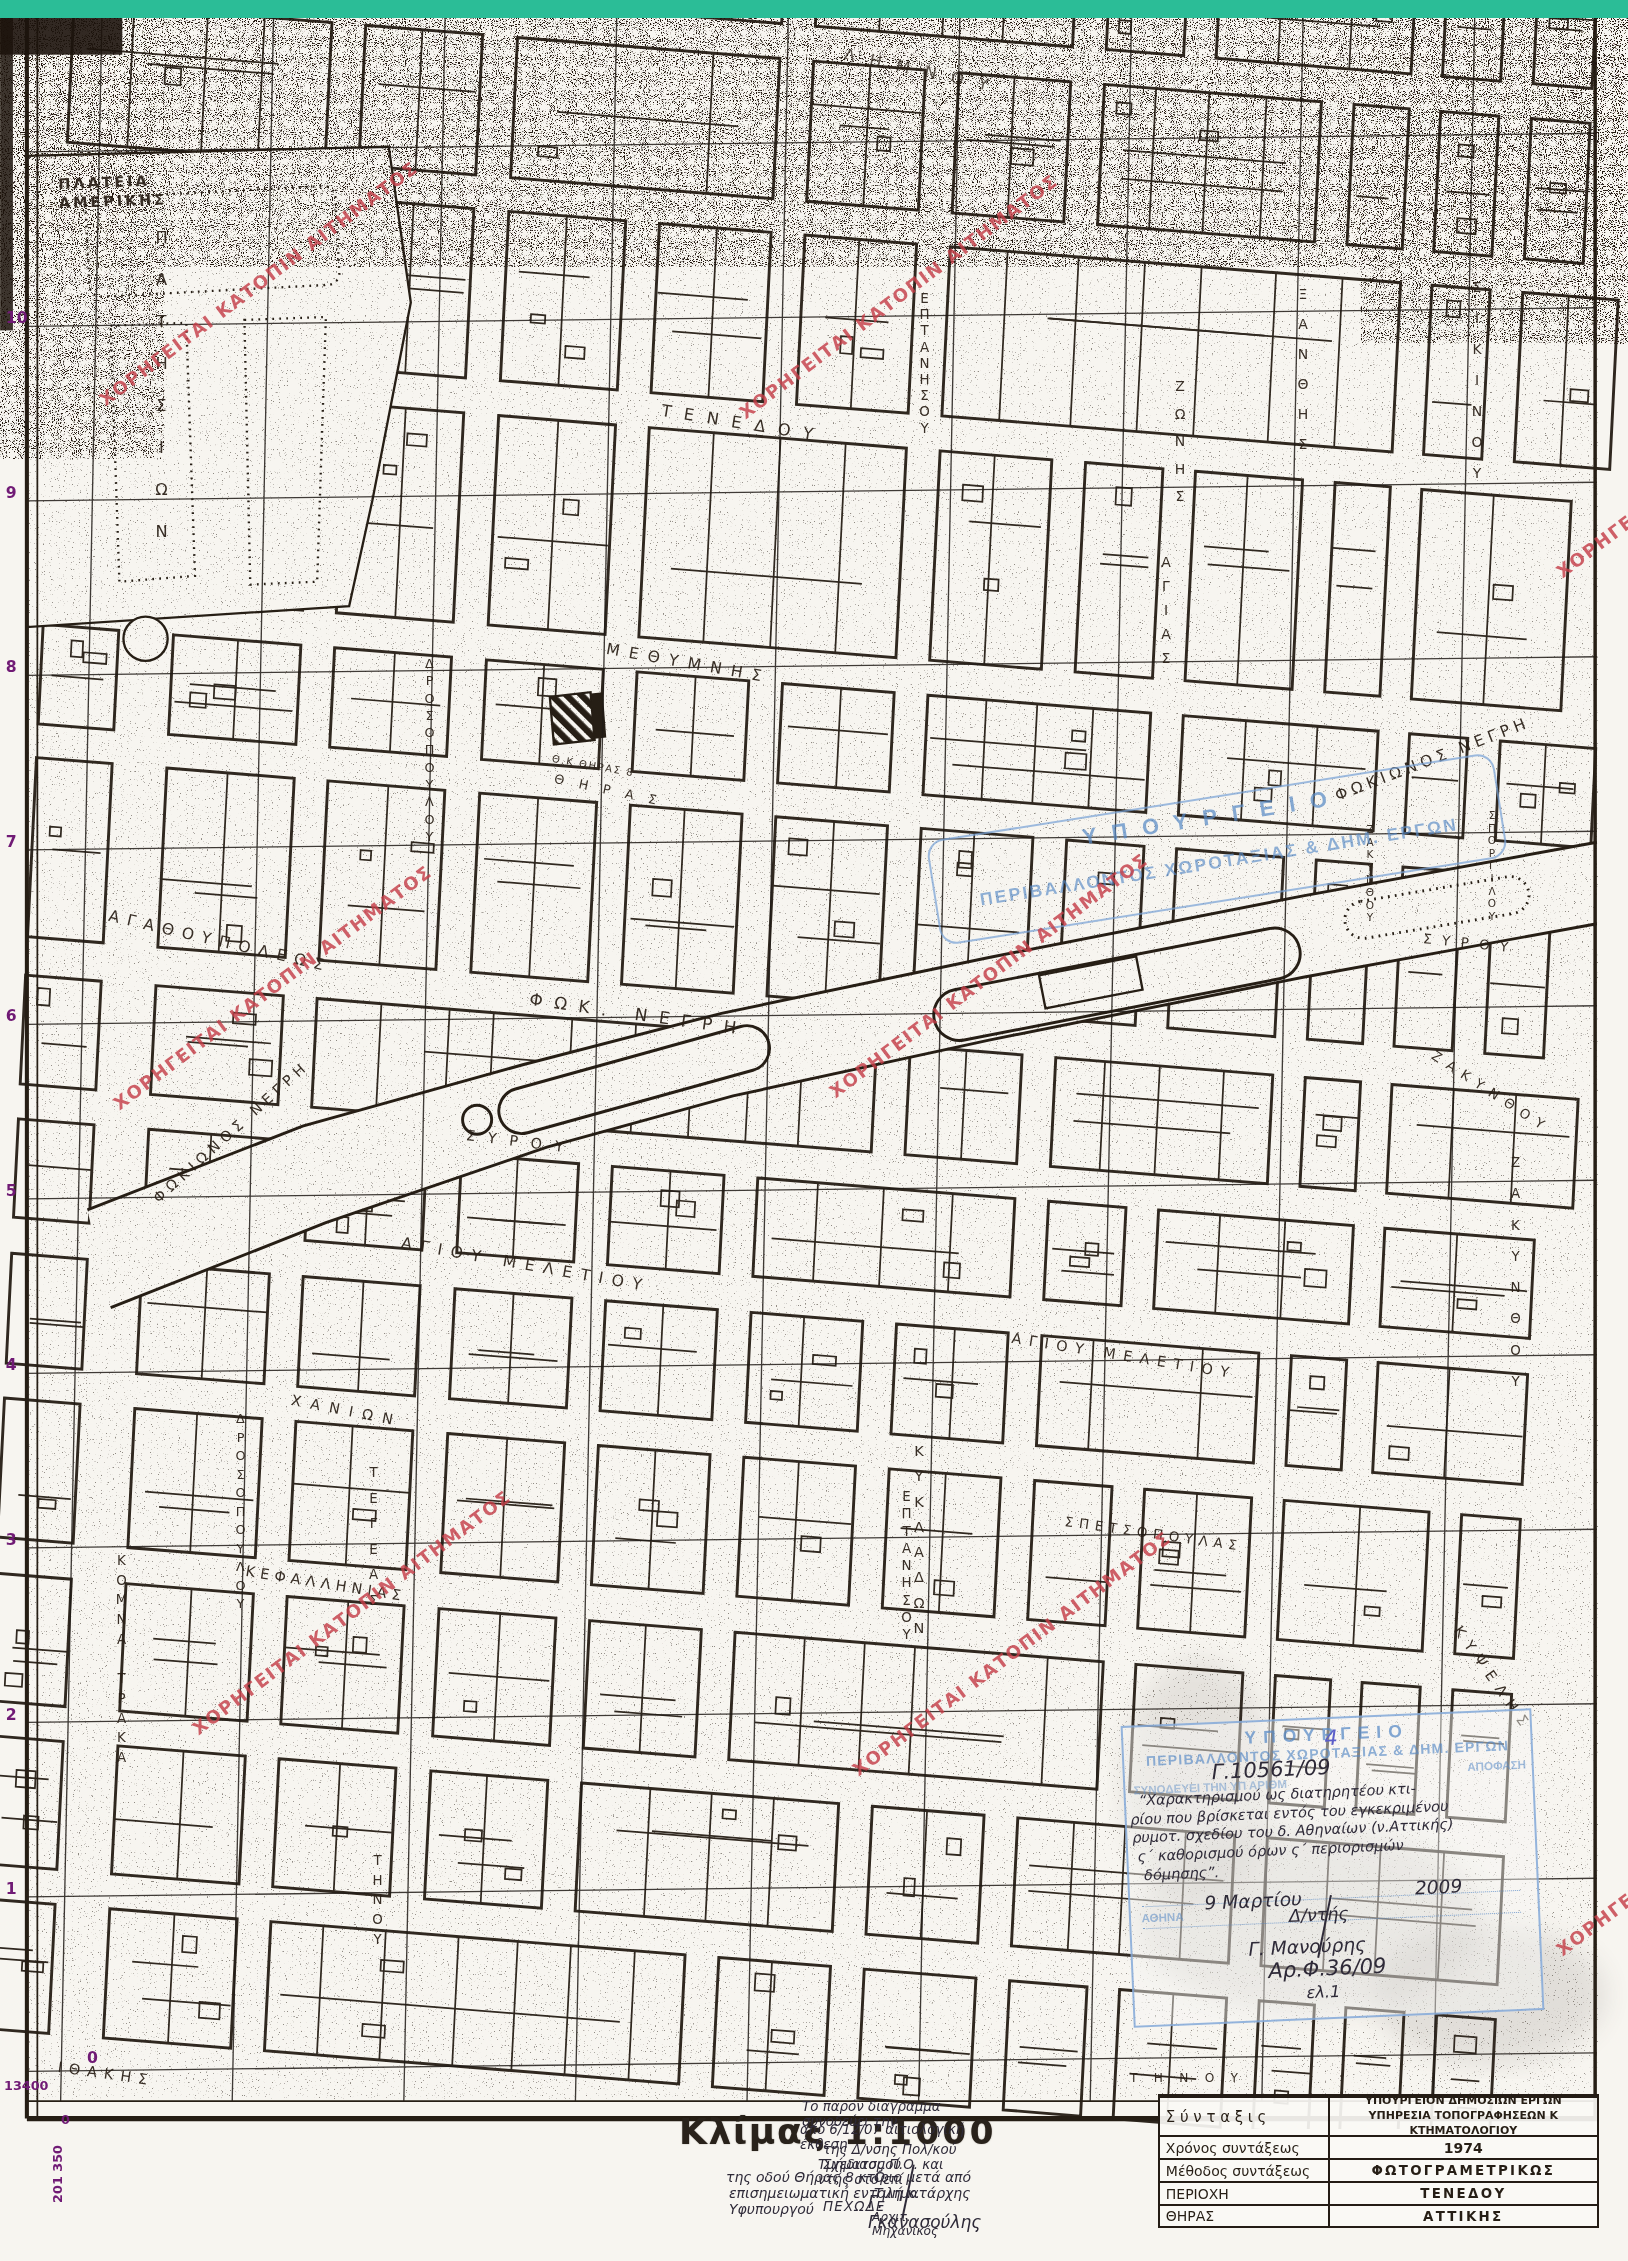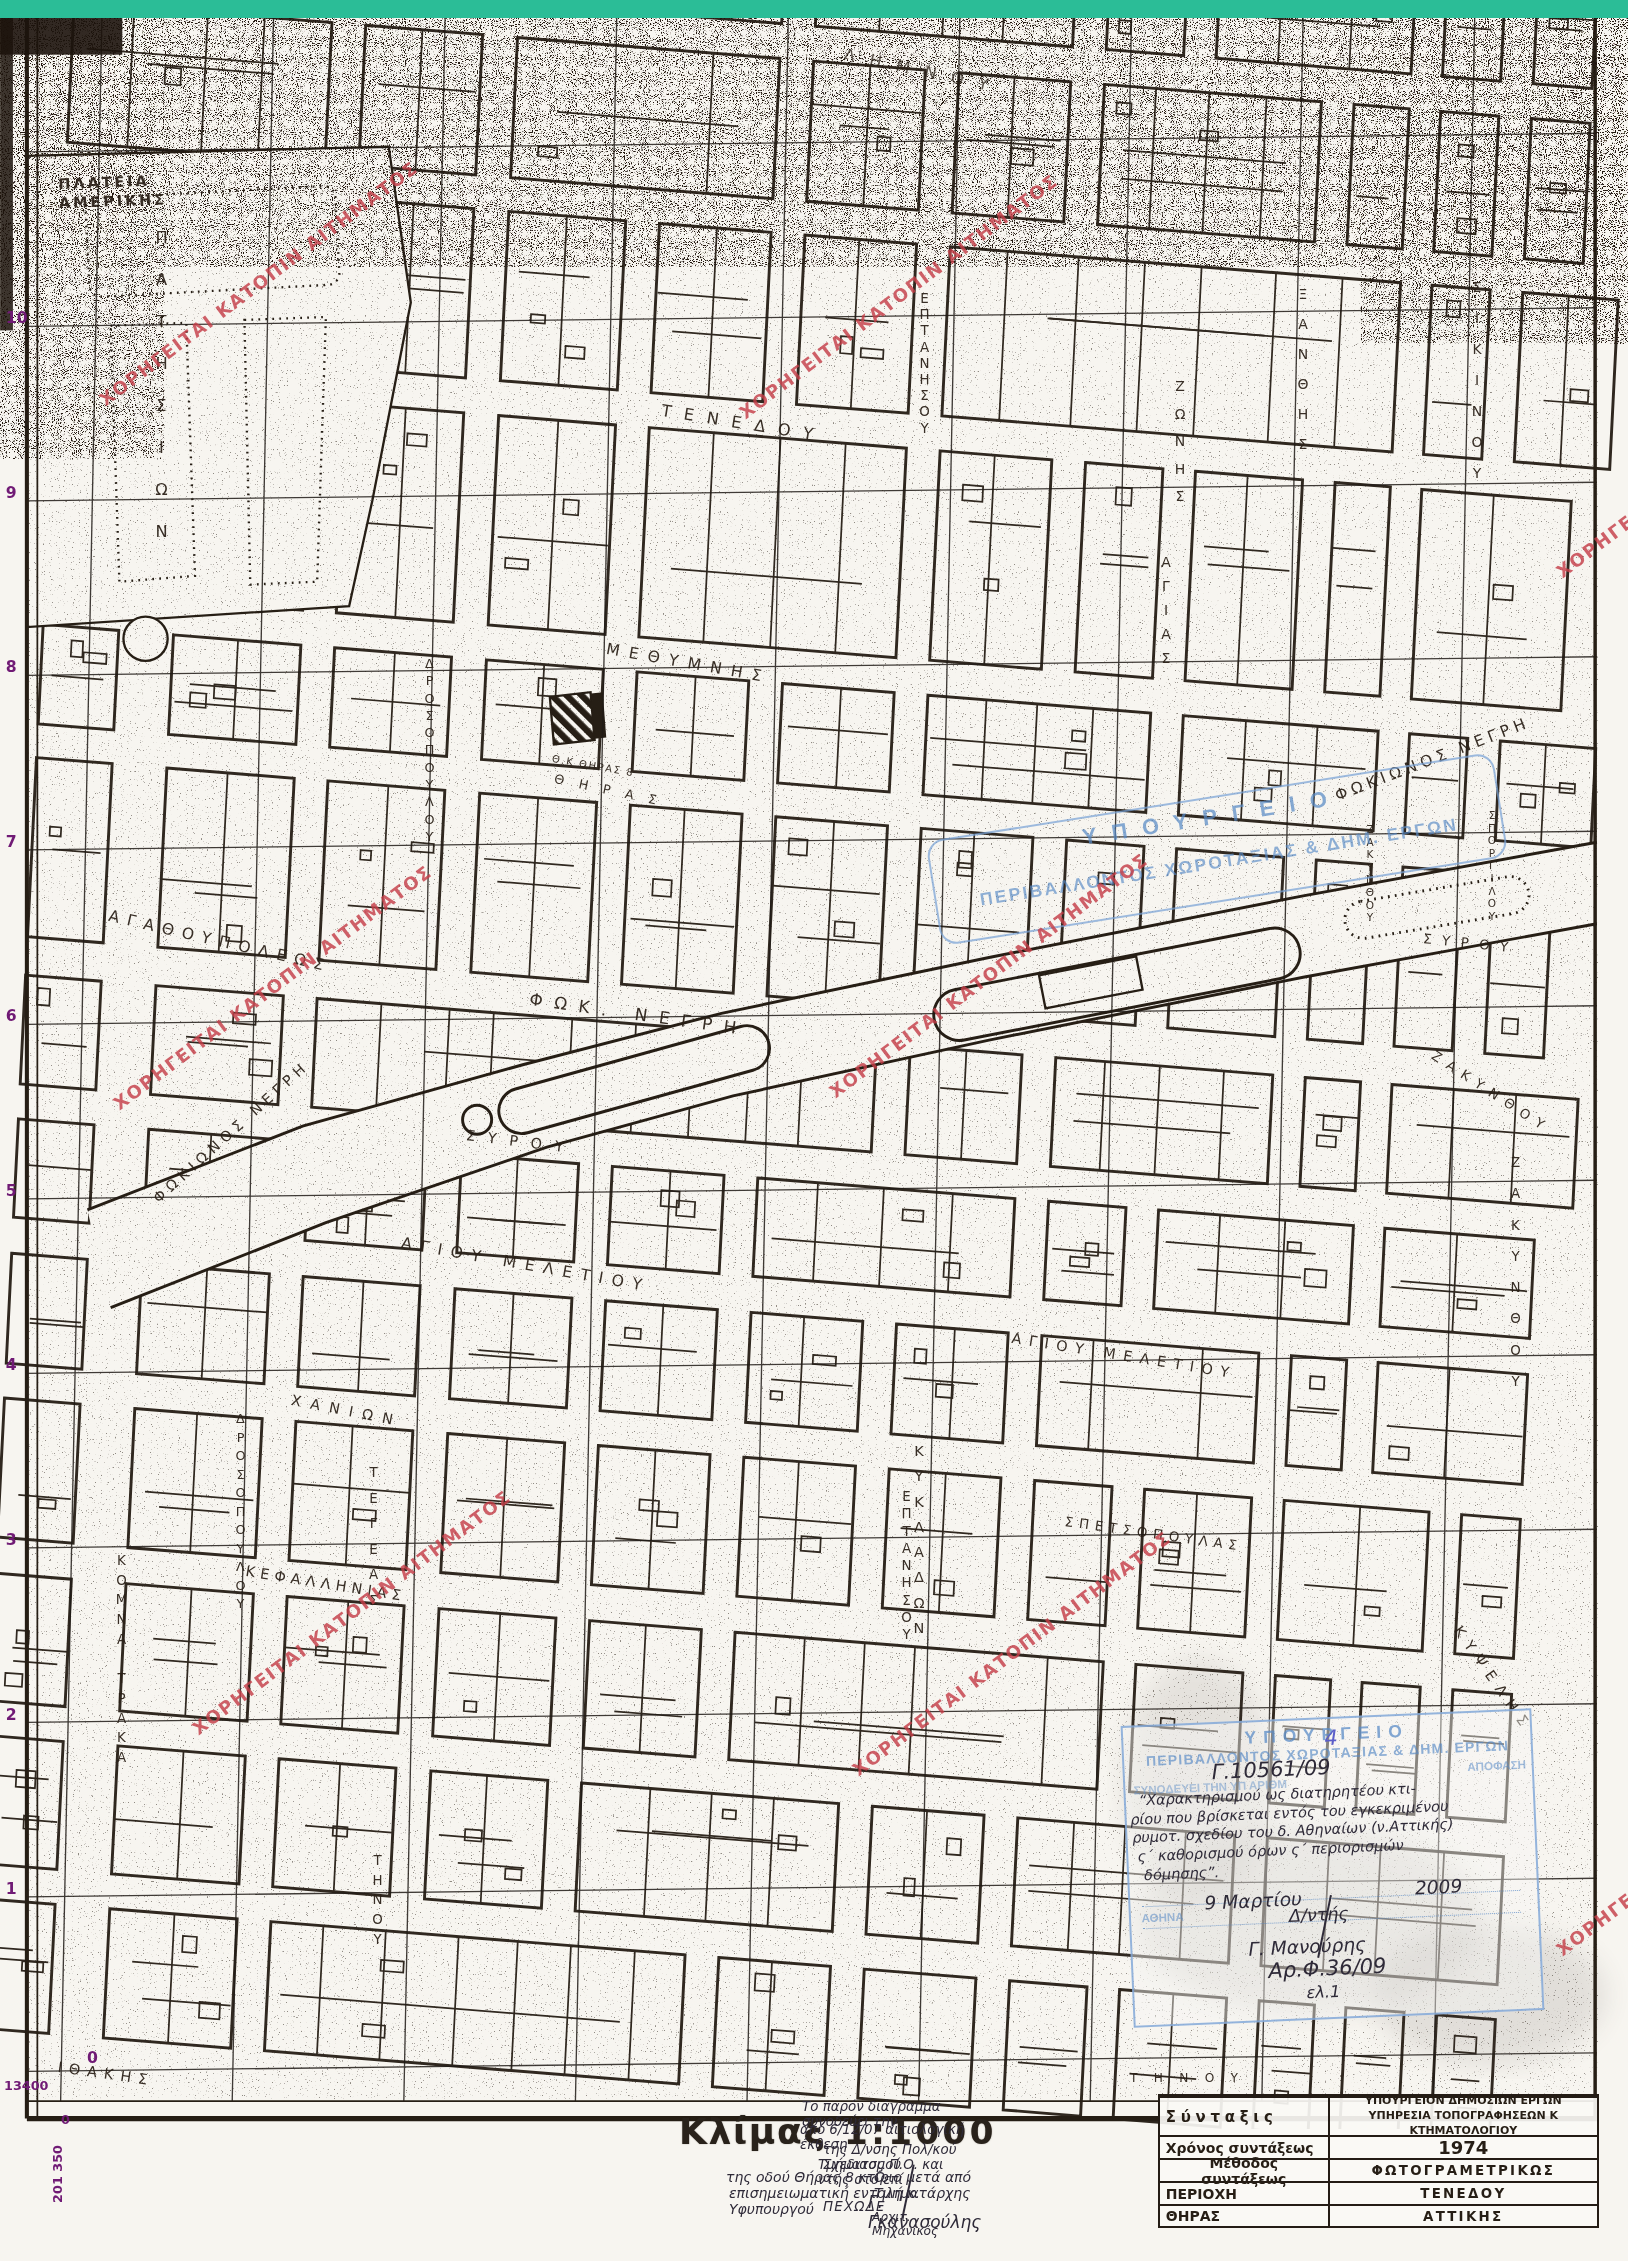--- a/index.html
+++ b/index.html
@@ -29,21 +29,21 @@
                letter-spacing:2.3px;opacity:.72;}
   
   #stampB{position:absolute;left:1127px;top:1717px;width:407px;height:298px;z-index:5;
           border:2.3px solid rgba(120,162,214,.78);transform:rotate(-2.5deg);
           background:rgba(247,246,243,.45);}
   #stampB .c{position:absolute;}
   
   #tb{position:absolute;left:1158px;top:2094px;width:437px;z-index:4;background:rgba(250,249,245,.92);
       border:2.9px solid #241c15;}
   .tbrow{display:flex;border-top:2.3px solid #241c15;}
-  .tbl{width:156px;border-right:2.3px solid #241c15;padding:2.3px 5.8px;font-weight:bold;
+  .tbl{width:156px;border-right:2.3px solid #241c15;padding:2.3px 5.8px;font-weight:normal;
        font-family:"DejaVu Sans",sans-serif;display:flex;align-items:center;text-align:center;}
   .tbv{flex:1;text-align:center;display:flex;align-items:center;justify-content:center;
        font-weight:bold;font-family:"DejaVu Sans",sans-serif;white-space:pre-line;}
   #tbtitle{height:35px;display:flex;align-items:center;justify-content:center;font-size:21px;
            letter-spacing:14px;font-weight:bold;font-family:"DejaVu Sans",sans-serif;}
   #foot{position:absolute;left:0;top:2088px;width:1629px;height:173px;z-index:3;}
 </style>
 </head>
 <body>
 
@@ -795,21 +795,21 @@
   </div>
 
   <div id="tb">
     <div class="tbrow" style="height:37px">
       <div class="tbl" style="font-size:15px;letter-spacing:4.7px">Σύνταξις</div>
       <div class="tbv" style="font-size:11px;line-height:1.35">ΥΠΟΥΡΓΕΙΟΝ ΔΗΜΟΣΙΩΝ ΕΡΓΩΝ
 ΥΠΗΡΕΣΙΑ ΤΟΠΟΓΡΑΦΗΣΕΩΝ Κ ΚΤΗΜΑΤΟΛΟΓΙΟΥ</div>
     </div>
     <div class="tbrow" style="height:21px">
       <div class="tbl" style="font-size:14px">Χρόνος συντάξεως</div>
-      <div class="tbv" style="font-size:18px">1974</div>
+      <div class="tbv" style="font-size:14px">1974</div>
     </div>
     <div class="tbrow" style="height:21px">
       <div class="tbl" style="font-size:14px">Μέθοδος συντάξεως</div>
       <div class="tbv" style="font-size:13.4px;letter-spacing:2.3px">ΦΩΤΟΓΡΑΜΕΤΡΙΚΩΣ</div>
     </div>
     <div class="tbrow" style="height:21px">
       <div class="tbl" style="font-size:14px">ΠΕΡΙΟΧΗ</div>
       <div class="tbv" style="font-size:13.4px;letter-spacing:2.3px">ΤΕΝΕΔΟΥ</div>
     </div>
     <div class="tbrow" style="height:20px">

